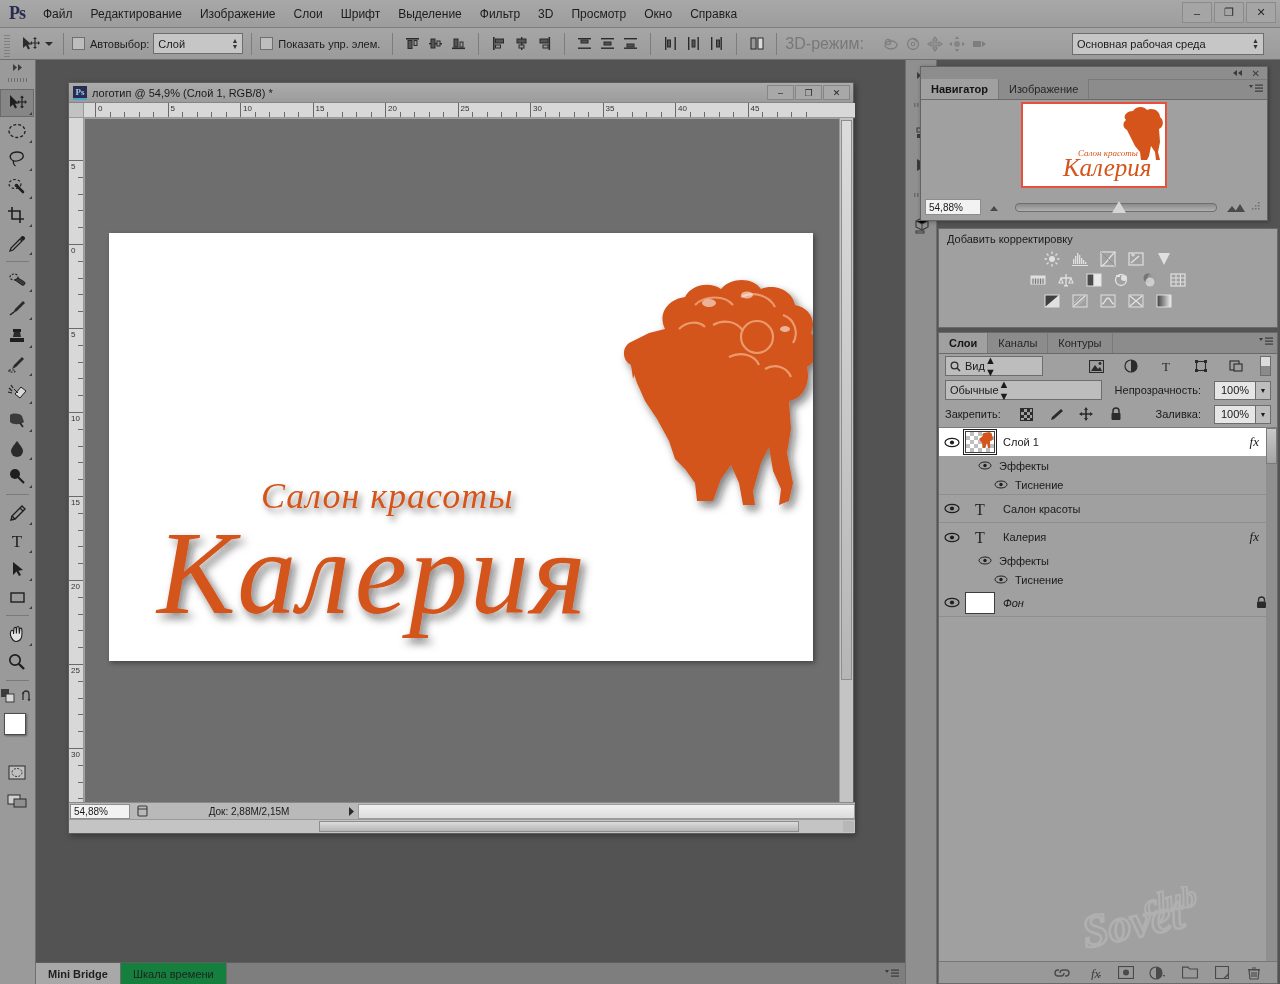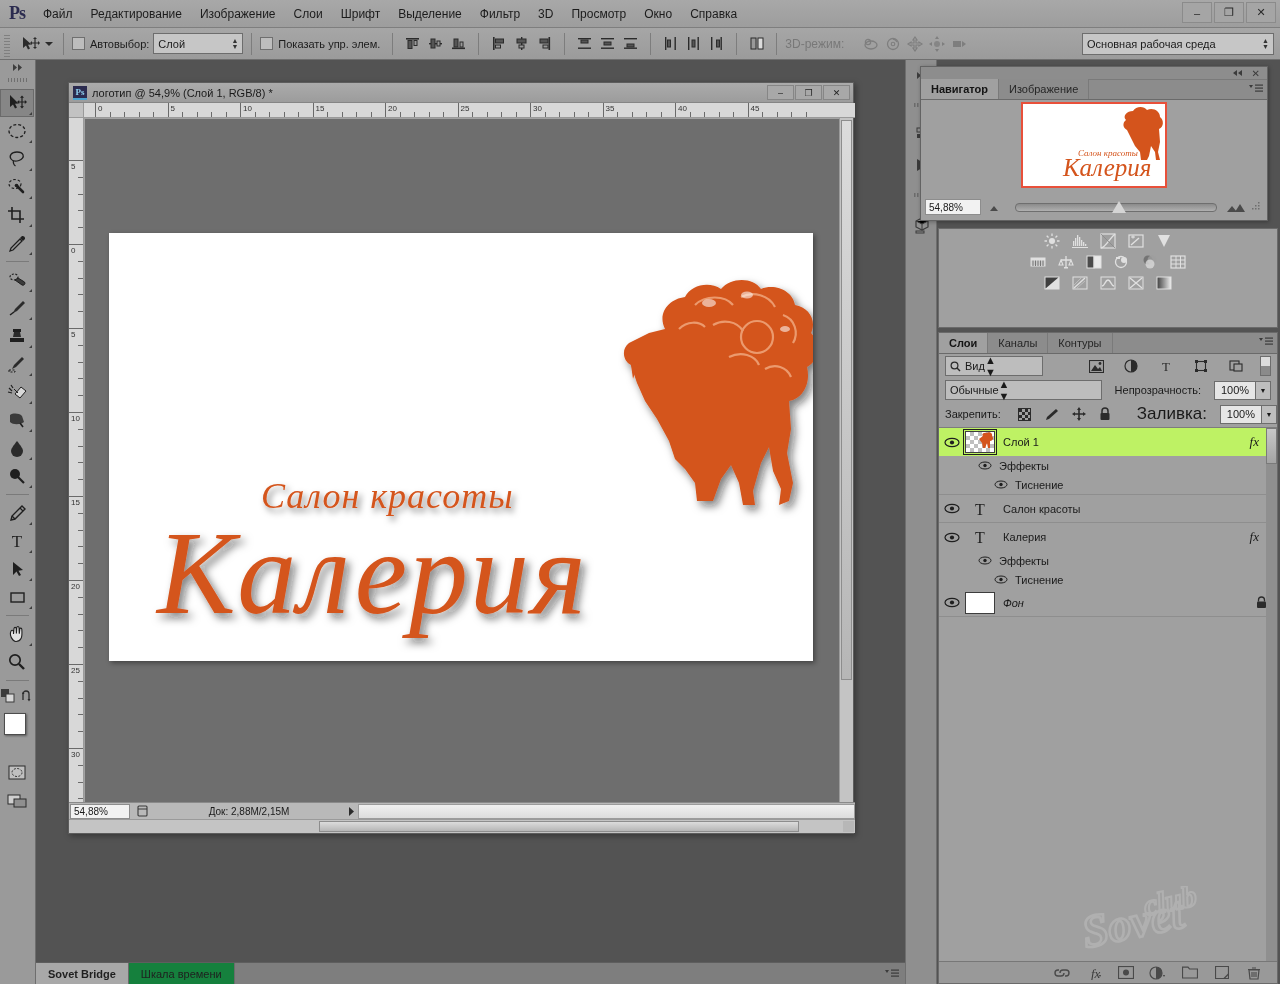--- a/index.html
+++ b/index.html
@@ -63,24 +63,24 @@
     position: relative; cursor: pointer;
   }
   .dropdown .arrows {
     position: absolute; right: 4px; top: 50%; transform: translateY(-50%);
     font-size: 7px; line-height: 6px; color: #333; text-align: center;
   }
   .align-btn {
     width: 21px; height: 21px; margin: 0 1px; display: flex;
     align-items: center; justify-content: center; cursor: pointer;
   }
-  .mode3d { color: #787878; font-size: 12px; margin-right: 16px; }
+  .mode3d { color: #787878; font-size: 16px; margin-right: 16px; }
   .icon3d { width: 22px; height: 20px; display: flex; align-items: center; justify-content: center; opacity: .45; }
   .workspace {
-    position: absolute; right: 6px; width: 192px; height: 22px;
+    position: absolute; right: 16px; width: 192px; height: 22px;
   }
   
   .toolbox {
     position: absolute; left: 0; top: 60px; width: 36px; height: 924px;
     background: #9a9a9a; border-right: 1px solid #6e6e6e;
   }
   .tb-header {
     height: 14px; display: flex; align-items: center; justify-content: center;
     color: #3b3b3b; font-size: 9px;
   }
@@ -256,21 +256,21 @@
     width: 17px; height: 18px; display: flex; align-items: center; justify-content: center; cursor: pointer;
   }
   .layer-list {
     position: absolute; left: 0; top: 94px; width: 338px; bottom: 22px;
     background: #a0a0a0; border-top: 1px solid #7d7d7d; overflow: hidden;
   }
   .layer-item {
     height: 28px; display: flex; align-items: center; position: relative;
     border-bottom: 1px solid #8e8e8e; cursor: pointer;
   }
-  .layer-item.selected { background: #bef264; }
+  .layer-item.selected { background: #ffffff; }
   .eye {
     width: 26px; height: 28px; display: flex; align-items: center; justify-content: center; cursor: pointer;
   }
   .lthumb {
     width: 30px; height: 22px; border: 1px solid #3d3d3d; margin-right: 8px; position: relative;
     background-image:
       linear-gradient(45deg, #bfbfbf 25%, transparent 25%, transparent 75%, #bfbfbf 75%),
       linear-gradient(45deg, #bfbfbf 25%, #fff 25%, #fff 75%, #bfbfbf 75%);
     background-size: 8px 8px; background-position: 0 0, 4px 4px;
   }
@@ -976,20 +976,21 @@
             <rect x="1" y="7" width="1.5" height="1.5"></rect>
             <rect x="4" y="7" width="1.5" height="1.5"></rect>
             <rect x="7" y="7" width="1.5" height="1.5"></rect>
           </g>
         </svg>
     </div>
   </div>
 </div>
 
 <div class="adjust-panel">
+  <div class="adj-title">Добавить корректировку</div>
   <div class="adj-row">
     <div class="adj-icon">
       <svg width="16" height="16">
           <circle cx="8" cy="8" r="3" fill="#e0e0e0"></circle>
           <g stroke="#e0e0e0" stroke-width="1.3">
             <path d="M8 0.5 v2.5 M8 13 v2.5 M0.5 8 h2.5 M13 8 h2.5 M2.7 2.7 l1.8 1.8 M11.5 11.5 l1.8 1.8 M13.3 2.7 l-1.8 1.8 M4.5 11.5 l-1.8 1.8"></path>
           </g>
         </svg>
     </div>
     <div class="adj-icon">
@@ -1214,21 +1215,21 @@
           <path d="M7 0 L9 3 H7.8 V6.2 H11 V5 L14 7 L11 9 V7.8 H7.8 V11 H9 L7 14 L5 11 H6.2 V7.8 H3 V9 L0 7 L3 5 V6.2 H6.2 V3 H5 Z" fill="#2b2b2b"></path>
         </svg>
     </div>
     <div class="lock-icon">
       <svg width="12" height="14">
           <path d="M3 6 V4 a3 3 0 0 1 6 0 V6" fill="none" stroke="#2b2b2b" stroke-width="1.5"></path>
           <rect x="1.5" y="6" width="9" height="7" rx="1" fill="#2b2b2b"></rect>
         </svg>
     </div>
     <div style="flex:1"></div>
-    <div style="font-size:17px;text-align:right;">Заливка:</div>
+    <div style="font-size:11px;text-align:right;">Заливка:</div>
     <div style="display:flex;">
       <div class="num-field">100%</div>
       <div class="spin">▼</div>
     </div>
   </div>
 
   <div class="layer-list">
 
     <div class="layer-item selected" style="border-bottom:none;">
       <div class="eye">
@@ -1385,21 +1386,21 @@
     <div class="lp-fbtn">
       <svg width="14" height="14">
           <path d="M2 4 h10 l-1 9 h-8 z" fill="none" stroke="#4a4a4a" stroke-width="1.2"></path>
           <path d="M1 3.5 h12 M5 2 h4 M5 6 v5 M7 6 v5 M9 6 v5" stroke="#4a4a4a" stroke-width="1.1"></path>
         </svg>
     </div>
   </div>
 </div>
 
 <div class="bottom-tabs">
-  <div class="btab active">Sovet Bridge</div>
+  <div class="btab active">Mini Bridge</div>
   <div class="btab">Шкала времени</div>
   <div class="btab-menu">
     <svg width="14" height="10">
         <path d="M0 1 L4 1 L2 4 Z" fill="#3b3b3b"></path>
         <g fill="#3b3b3b">
           <rect x="6" y="0.5" width="8" height="1.2"></rect>
           <rect x="6" y="3.5" width="8" height="1.2"></rect>
           <rect x="6" y="6.5" width="8" height="1.2"></rect>
         </g>
       </svg>

